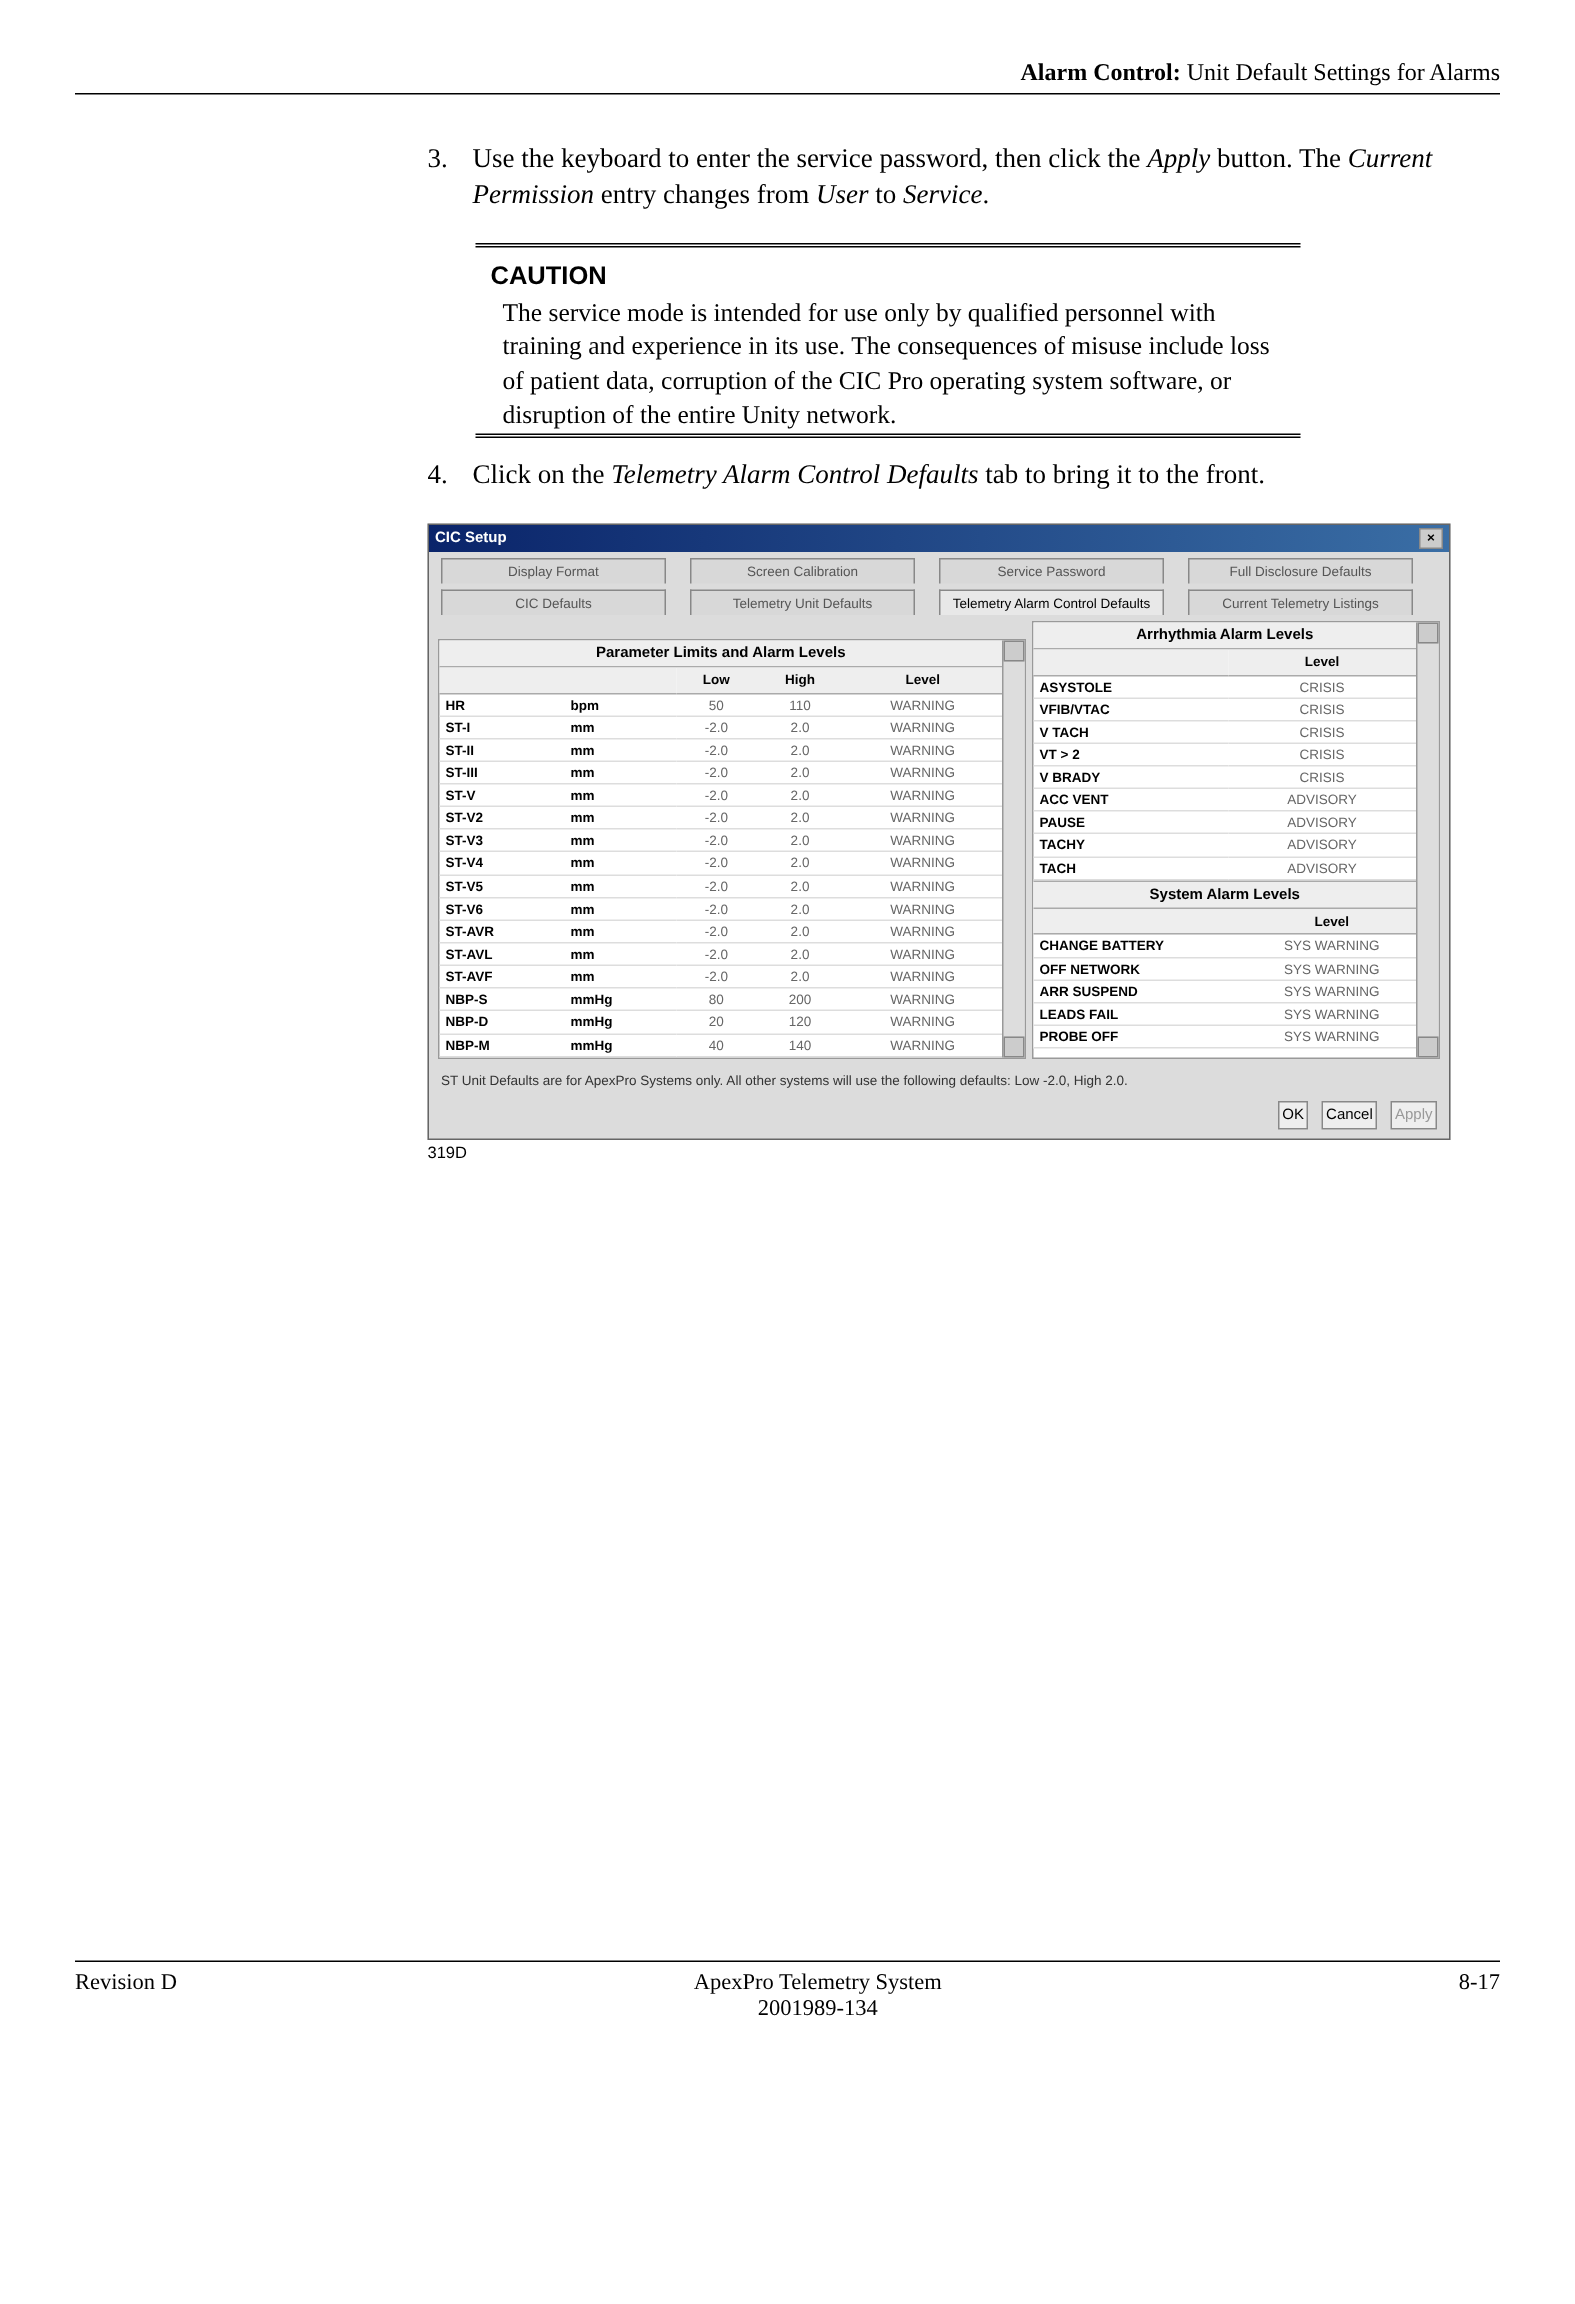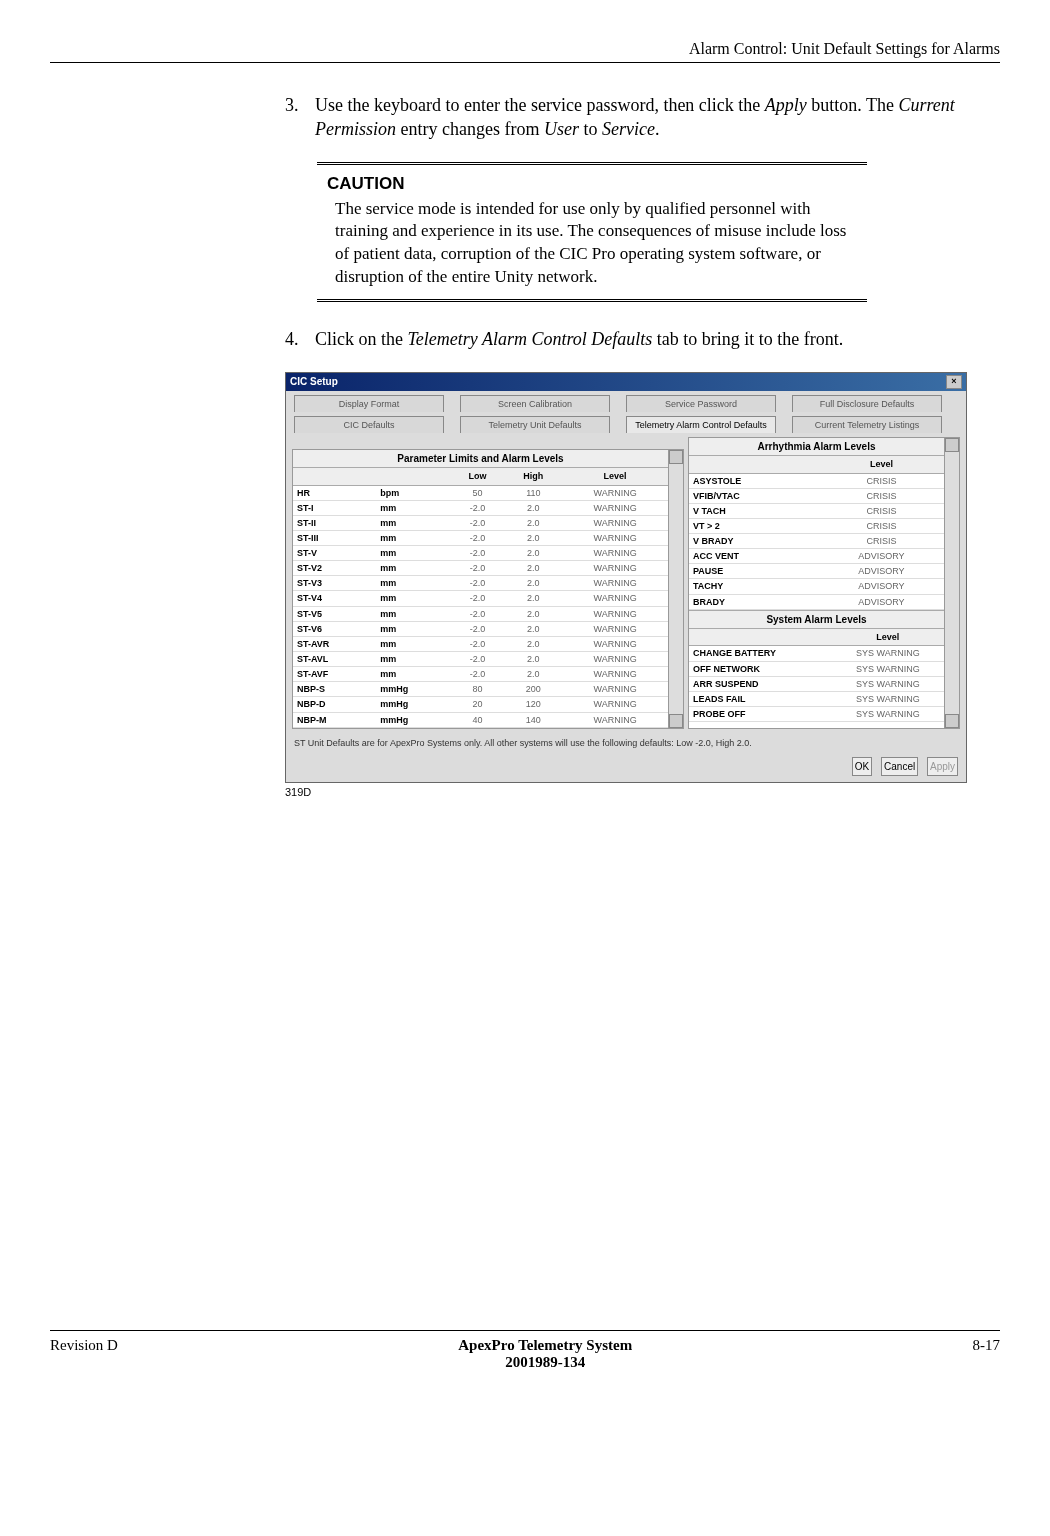--- a/index.html
+++ b/index.html
@@ -11,41 +11,41 @@
     width: 1050px;
     box-sizing: border-box;
   }
   .page-header {
     border-bottom: 1px solid #000;
     padding-bottom: 4px;
     margin-bottom: 30px;
     text-align: right;
     font-size: 16px;
   }
-  .page-header b { font-weight: normal; }
+  .page-header b { font-weight: bold; }
   .content {
     margin-left: 235px;
     font-size: 18px;
     line-height: 1.35;
   }
   .step {
     display: flex;
     margin-bottom: 20px;
   }
   .step-num {
     width: 30px;
     flex-shrink: 0;
   }
   .step-text { flex: 1; }
   .italic { font-style: italic; }
   .caution-block {
-    margin: 20px 0 25px 32px;
+    margin: 20px 0 12px 32px;
     border-top: 3px double #000;
     border-bottom: 3px double #000;
-    padding: 8px 10px 10px 10px;
+    padding: 8px 10px 0 10px;
     width: 530px;
   }
   .caution-title {
     font-family: Arial, sans-serif;
     font-weight: bold;
     font-size: 17px;
     margin-bottom: 2px;
   }
   .caution-body {
     font-size: 17px;
@@ -204,21 +204,21 @@
     width:680px;
   }
   .page-footer {
     border-top: 1px solid #000;
     margin-top: 530px;
     padding-top: 6px;
     display: flex;
     justify-content: space-between;
     font-size: 15px;
   }
-  .page-footer .center { text-align: center; font-weight: bold; }
+  .page-footer .center { text-align: center; }
 </style>
 </head>
 <body>
 
 <div class="page-header">
   <b>Alarm Control:</b>
   <span>Unit Default Settings for Alarms</span>
 </div>
 
 <div class="content">
@@ -428,21 +428,21 @@
                   </tr>
                   <tr>
                     <td class="param">PAUSE</td>
                     <td>ADVISORY</td>
                   </tr>
                   <tr>
                     <td class="param">TACHY</td>
                     <td>ADVISORY</td>
                   </tr>
                   <tr>
-                    <td class="param">BRADY</td>
+                    <td class="param">TACH</td>
                     <td>ADVISORY</td>
                   </tr>
                 </tbody>
               </table>
             <div class="sub-panel">
               <div class="panel-title">System Alarm Levels</div>
               <table class="grid" id="sys-grid">
                   <tbody>
                     <tr>
                       <th></th>

